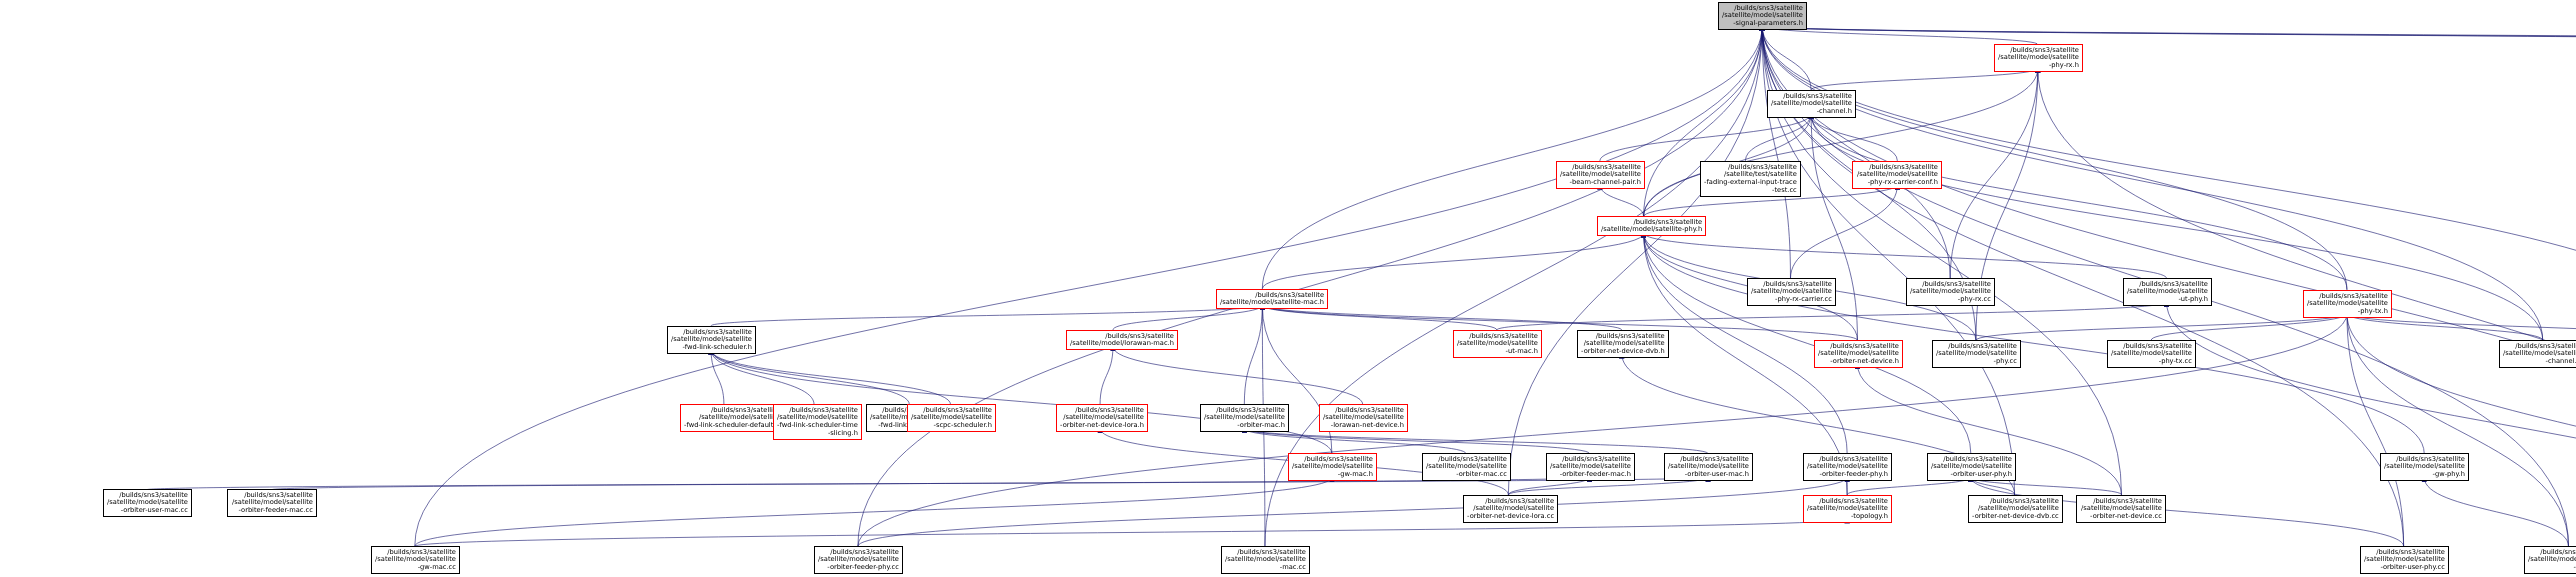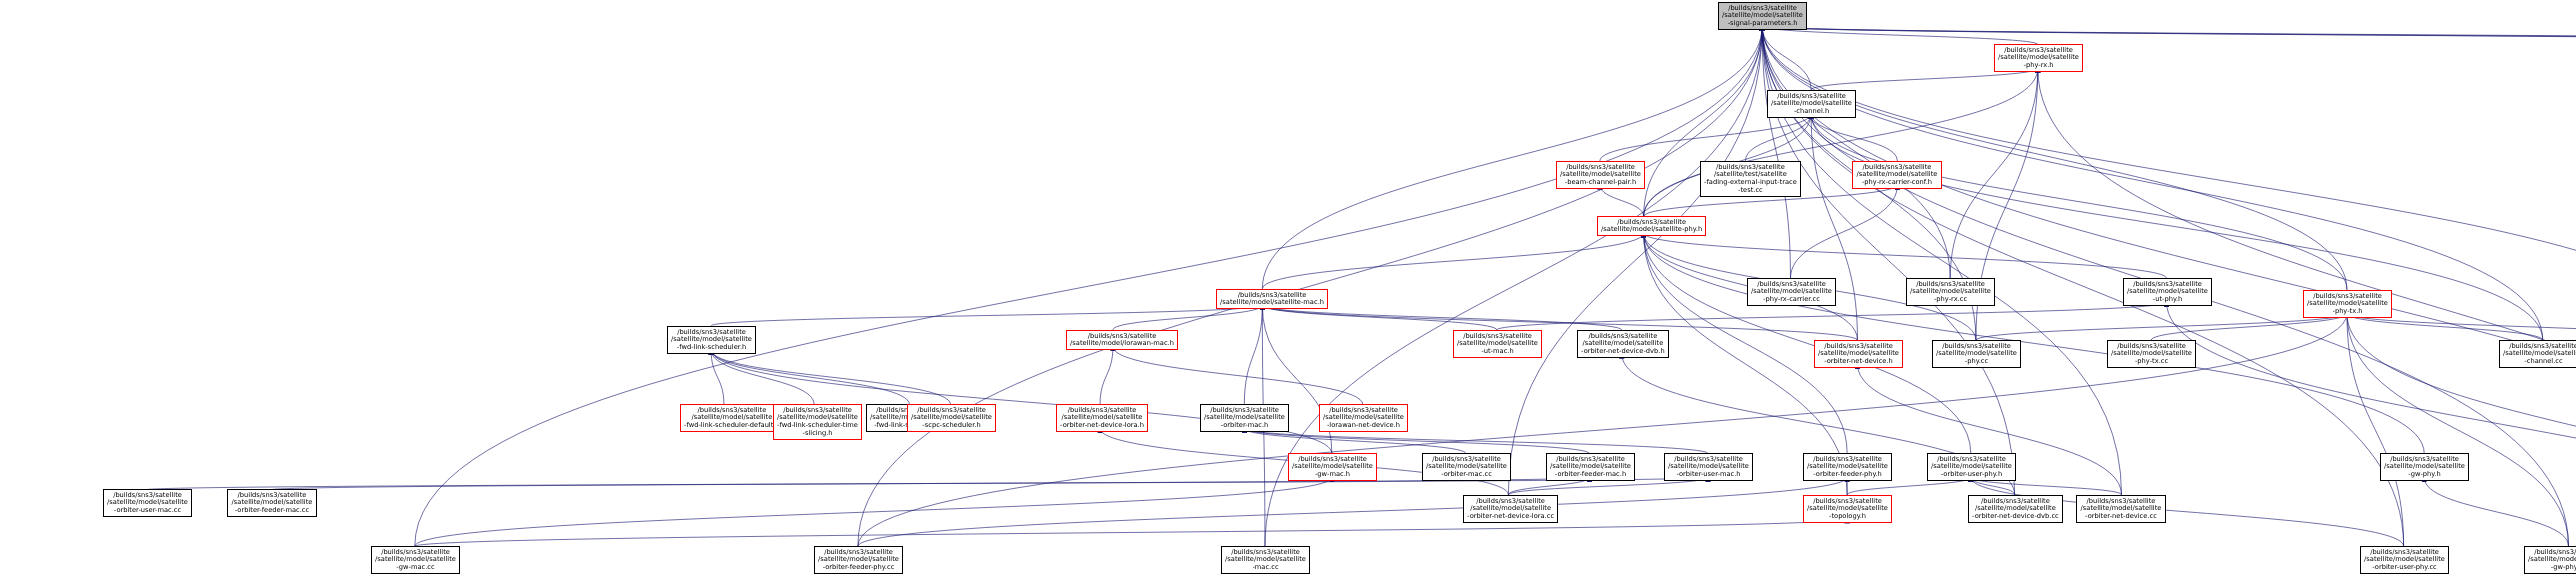--- a/index.html
+++ b/index.html
@@ -5,21 +5,21 @@
   html, body { margin:0; padding:0; background:#ffffff; }
   body { width:3430px; height:578px; position:relative; overflow:hidden;
          font-family:"DejaVu Sans", "Liberation Sans", sans-serif; }
   #edges { position:absolute; left:0; top:0; width:3430px; height:578px; }
   .node { position:absolute; box-sizing:border-box; background:#ffffff;
           border:0.8px solid #000000; padding:1.5px 3.1px;
           font-size:6.7px; line-height:7.7px; color:#000000; text-align:center;
           white-space:pre-line; cursor:pointer; }
   .node.red { border-color:#ff0000; }
   .node.root { background:#bfbfbf; border-color:#000000; }
-  .node.left { text-align:center; }
+  .node.left { text-align:right; }
 </style>
 </head>
 <body>
 
 <svg id="edges" xmlns="http://www.w3.org/2000/svg" viewBox="0 0 6657 1121" width="3430" height="578">
   <defs>
     <marker id="arrow" viewBox="0 0 10 10" refX="9" refY="5" markerWidth="9" markerHeight="9" orient="auto-start-reverse">
       <path d="M0,0 L10,5 L0,10 z" fill="#191970"></path>
     </marker>
   </defs>

